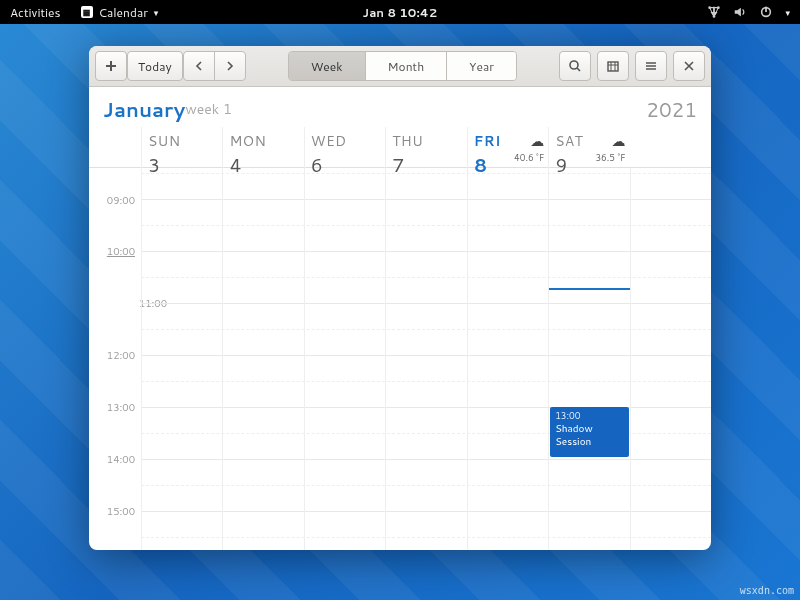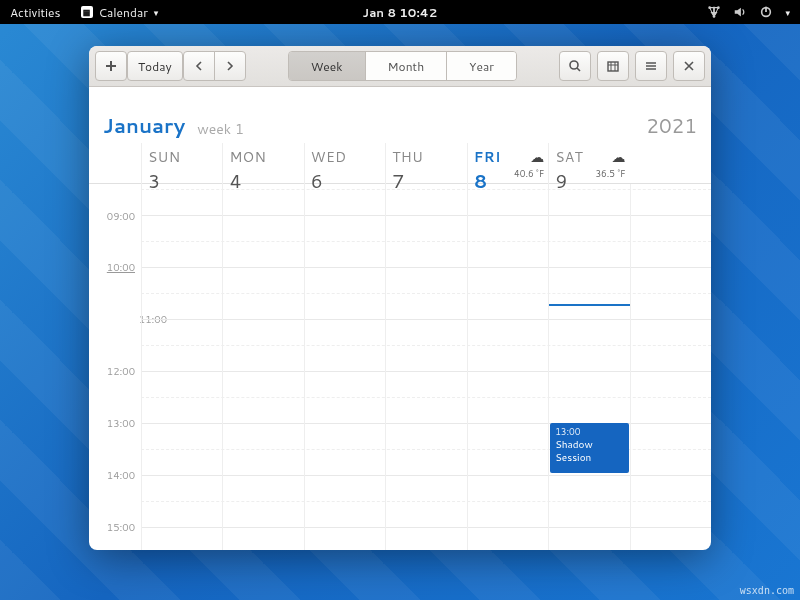--- a/index.html
+++ b/index.html
@@ -19,21 +19,21 @@
 .btn.icon{width:30px}
 .btn.today{padding:0 10px}
 .nav-group{display:flex}
 .nav-group .btn:first-child{border-radius:4px 0 0 4px}
 .nav-group .btn:last-child{border-radius:0 4px 4px 0;margin-left:-1px}
 .view-switch{display:flex;margin:8px auto;border:1px solid #c0bcb7;border-radius:4px;overflow:hidden}
 .view-switch .seg{padding:0 22px;height:28px;display:flex;align-items:center;border-left:1px solid #c0bcb7;cursor:pointer;font-size:12px;color:#555;background:#fdfdfc}
 .view-switch .seg:first-child{border-left:none}
 .view-switch .seg.active{background:linear-gradient(#d2d0cd,#cac7c3);color:#333}
 .right-tools{display:flex;gap:6px}
-.subheader{padding:24px 14px 4px;display:flex;align-items:flex-end;gap:12px}
+.subheader{padding:8px 14px 4px;display:flex;align-items:center;}
 .month{font-size:20px;font-weight:700;color:#1a73c7}
 .weeknum{font-size:14px;color:#aaa}
 .year{margin-left:auto;font-size:20px;color:#999;font-weight:300}
 .days-header{height:40px;border-bottom:1px solid #e0e0e0;position:relative}
 .dcols{position:absolute;left:52px;right:0;top:0;bottom:0;display:grid;grid-template-columns:repeat(7,1fr)}
 .dcol{border-left:1px solid #eee;padding:4px 6px;position:relative}
 .dow{font-size:14px;color:#888;letter-spacing:0.3px}
 .dnum{font-size:19px;color:#555;font-weight:400}
 .dcol.today .dow,.dcol.today .dnum{color:#1a73c7;font-weight:600}
 .weather{position:absolute;right:4px;top:4px;text-align:right}

